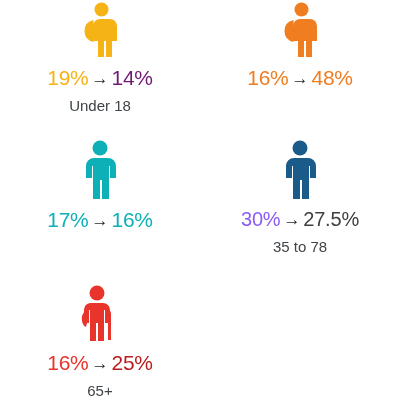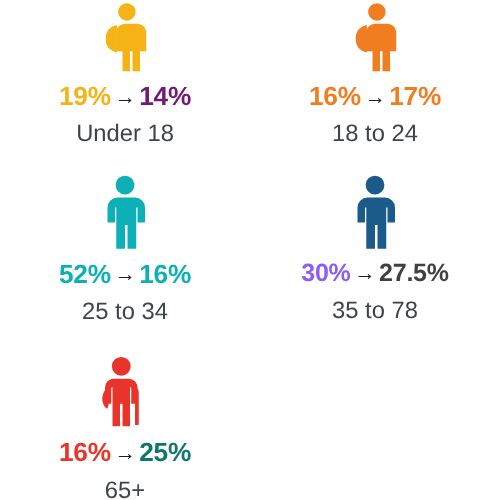--- a/index.html
+++ b/index.html
@@ -54,34 +54,34 @@
   .change-line {
     margin-top: 9px;
     font-size: 21px;
     font-weight: bold;
     letter-spacing: -0.2px;
     white-space: nowrap;
     line-height: 1;
   }
   .cell-3 .change-line { font-size: 20px; }
 
-  .pct { font-weight: bold; text-align: center; }
+  .pct { font-weight: normal; text-align: center; }
 
   .arrow {
     color: #231f20;
     font-size: 17px;
     font-weight: bold;
     padding: 0 3px;
     position: relative;
     top: -1px;
   }
 
   .group-label {
     margin-top: 10px;
-    font-size: 19px;
+    font-size: 15px;
     color: #3f4448;
     font-weight: normal;
     line-height: 1;
   }
 </style>
 </head>
 <body>
 
 <div class="infographic">
 
@@ -107,38 +107,36 @@
       <svg width="54" height="56" viewBox="0 0 54 56">
         <g fill="#f07d20">
           <circle cx="28.5" cy="7.5" r="7"></circle>
           <path d="M20 17 h17 a7 7 0 0 1 7 7 v15 h-5 v16 h-6 v-16 h-2 v16 h-6 v-16 h-5 v-15 a7 7 0 0 1 7 -7 z"></path>
           <path d="M20.5 18 q-9 2 -9 11 q0 9 9 11 z"></path>
           <path d="M22 18 l3 7 l-3 7 l2 -7 z"></path>
         </g>
       </svg>
     </div>
     <div class="change-line">
-      <span class="pct" style="color:#f07d20">16%</span><span class="arrow">→</span><span class="pct" style="color:#f07d20">17%</span>
+      <span class="pct" style="color:#f07d20">16%</span><span class="arrow">→</span><span class="pct" style="color:#f07d20">48%</span>
     </div>
-    <div class="group-label">18 to 24</div>
   </div>
 
   <div class="cell cell-2">
     <div class="figure-wrap">
       <svg width="52" height="60" viewBox="0 0 52 60">
         <g fill="#0cb0b6">
           <circle cx="26" cy="8" r="7.5"></circle>
           <path d="M18 18 h16 a8 8 0 0 1 8 8 v12 h-6 v-12 h-1 v33 h-7 v-19 h-2 v19 h-7 v-33 h-1 v12 h-6 v-12 a8 8 0 0 1 8 -8 z"></path>
         </g>
       </svg>
     </div>
     <div class="change-line">
-      <span class="pct" style="color:#0cb0b6">52%</span><span class="arrow">→</span><span class="pct" style="color:#0cb0b6">16%</span>
+      <span class="pct" style="color:#0cb0b6">17%</span><span class="arrow">→</span><span class="pct" style="color:#0cb0b6">16%</span>
     </div>
-    <div class="group-label">25 to 34</div>
   </div>
 
   <div class="cell cell-3">
     <div class="figure-wrap">
       <svg width="52" height="60" viewBox="0 0 52 60">
         <g fill="#1b5b8a">
           <circle cx="26" cy="8" r="7.5"></circle>
           <path d="M18 18 h16 a8 8 0 0 1 8 8 v12 h-6 v-12 h-1 v33 h-7 v-19 h-2 v19 h-7 v-33 h-1 v12 h-6 v-12 a8 8 0 0 1 8 -8 z"></path>
         </g>
       </svg>
@@ -154,18 +152,18 @@
       <svg width="56" height="58" viewBox="0 0 56 58">
         <g fill="#e8342a">
           <circle cx="25" cy="8" r="7.5"></circle>
           <path d="M18 18 h13 a7 7 0 0 1 7 7 v13 h-5 v-13 h-1 v31 h-6 v-18 h-2 v18 h-6 v-31 h-1 v13 h-5 v-13 a7 7 0 0 1 6 -7 z"></path>
           <path d="M13 26 q-4 4 -3 10 q1 5 4 6 l1 -4 q-2 -2 -2 -5 q0 -3 2 -5 z"></path>
           <path d="M35 24 q4 1 4 5 v26 h-3 v-26 q0 -2 -2 -2 z"></path>
         </g>
       </svg>
     </div>
     <div class="change-line">
-      <span class="pct" style="color:#e8342a">16%</span><span class="arrow">→</span><span class="pct" style="color:#0f766e">25%</span>
+      <span class="pct" style="color:#e8342a">16%</span><span class="arrow">→</span><span class="pct" style="color:#b91c1c">25%</span>
     </div>
     <div class="group-label">65+</div>
   </div>
 
 </div>
 
 </body></html>

